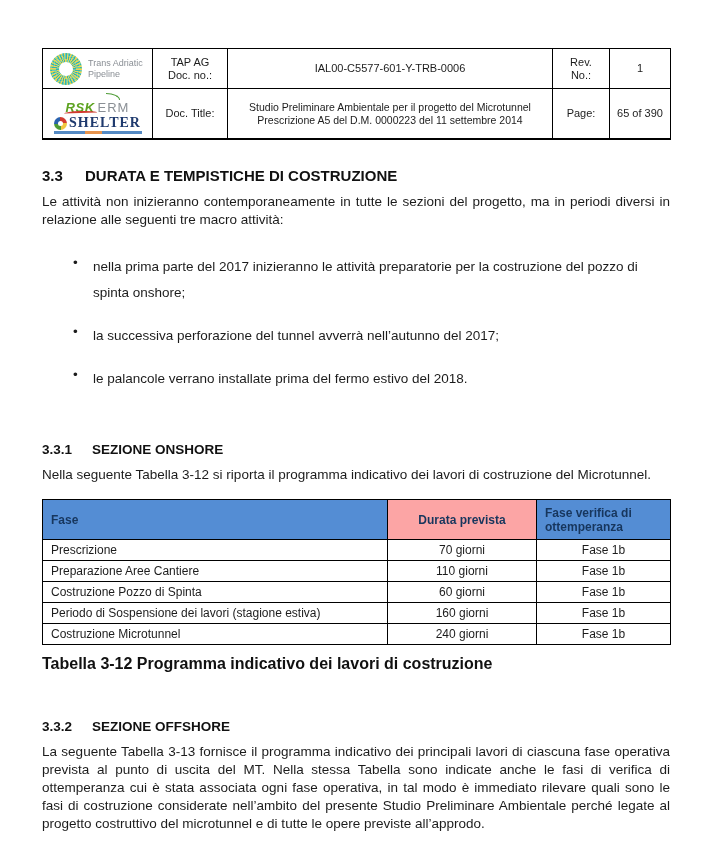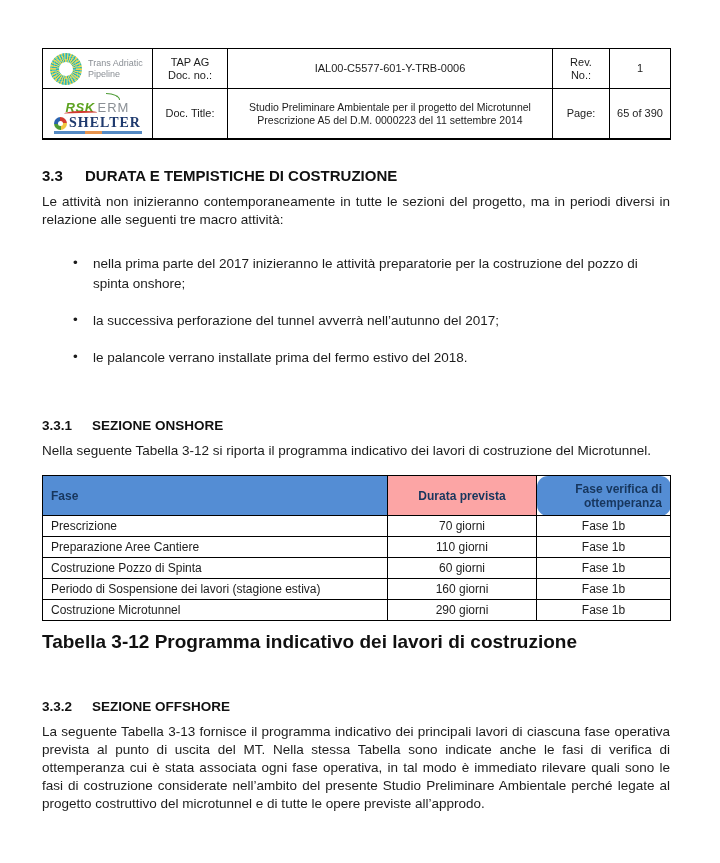--- a/index.html
+++ b/index.html
@@ -68,43 +68,43 @@
   .h1 .num { width:43px; flex:0 0 auto; }
   .h2 { display:flex; font-size:13.5px; font-weight:bold; color:#111; }
   .h2 .num { width:50px; flex:0 0 auto; }
   .para {
     margin-top:9px; font-size:13.5px; line-height:18px;
     text-align:justify; text-align-last:left; color:#1c1c1c;
   }
   .bullets { margin-top:25px; }
   .bullet-item { display:flex; margin-bottom:17px; }
   .bullet-dot { width:20px; flex:0 0 auto; margin-left:31px; font-size:13.5px; line-height:18px; }
-  .bullet-text { font-size:13.5px; line-height:20px; text-align:left; padding-right:18px; }
+  .bullet-text { font-size:13.5px; line-height:26px; text-align:left; padding-right:18px; }
   .sp-331 { margin-top:50px; }
   .sp-332 { margin-top:46px; }
 
   
   table.data {
     width:628px; margin-top:15px; border-collapse:collapse; table-layout:fixed;
     border:1px solid #000;
   }
   table.data th, table.data td { border:1px solid #000; }
   table.data th {
     height:40px; font-size:12px; font-weight:bold; color:#17365d;
     vertical-align:middle; padding:0 8px; line-height:14px;
   }
   table.data th.col-fase { text-align:left; width:345px; }
   table.data th.col-mid  { text-align:center; width:149px; }
-  table.data th.col-last { text-align:right; width:134px;border-radius:11px; }
+  table.data th.col-last { text-align:left; width:134px; }
   table.data td {
     height:21px; font-size:12px; color:#1c1c1c; vertical-align:middle; padding:1px 8px;
   }
   table.data td.cell-fase { text-align:left; }
   table.data td.cell-mid, table.data td.cell-last { text-align:center; }
-  .caption { margin-top:10px; font-size:19px; font-weight:bold; color:#111; }
+  .caption { margin-top:10px; font-size:16px; font-weight:bold; color:#111; }
 </style>
 </head>
 <body>
 
 <div class="page">
   <div class="content">
 
     <table class="doc-header">
       <tbody>
           <tr class="hr1">
@@ -215,21 +215,21 @@
         <td class="cell-mid">60 giorni</td>
         <td class="cell-last">Fase 1b</td>
       </tr>
       <tr>
         <td class="cell-fase">Periodo di Sospensione dei lavori (stagione estiva)</td>
         <td class="cell-mid">160 giorni</td>
         <td class="cell-last">Fase 1b</td>
       </tr>
       <tr>
         <td class="cell-fase">Costruzione Microtunnel</td>
-        <td class="cell-mid">290 giorni</td>
+        <td class="cell-mid">240 giorni</td>
         <td class="cell-last">Fase 1b</td>
       </tr>
     </tbody>
       </table>
     <div class="caption">Tabella 3-12 Programma indicativo dei lavori di costruzione</div>
 
     <div class="h2 sp-332">
       <span class="num">3.3.2</span>
       <span>SEZIONE OFFSHORE</span>
     </div>

